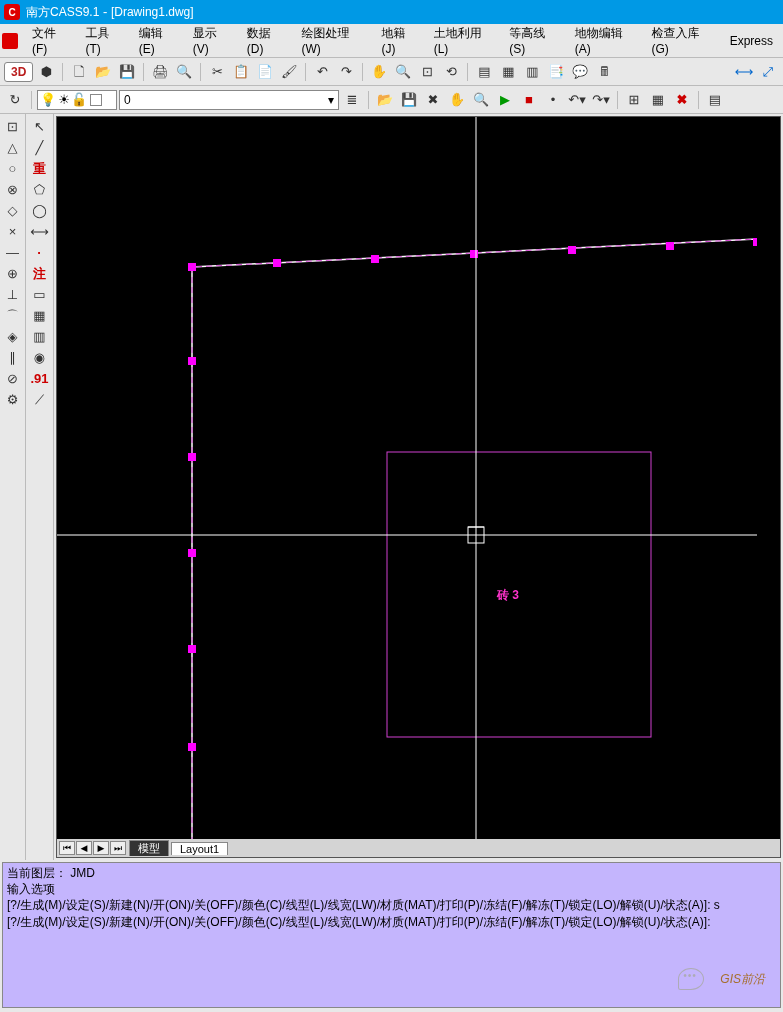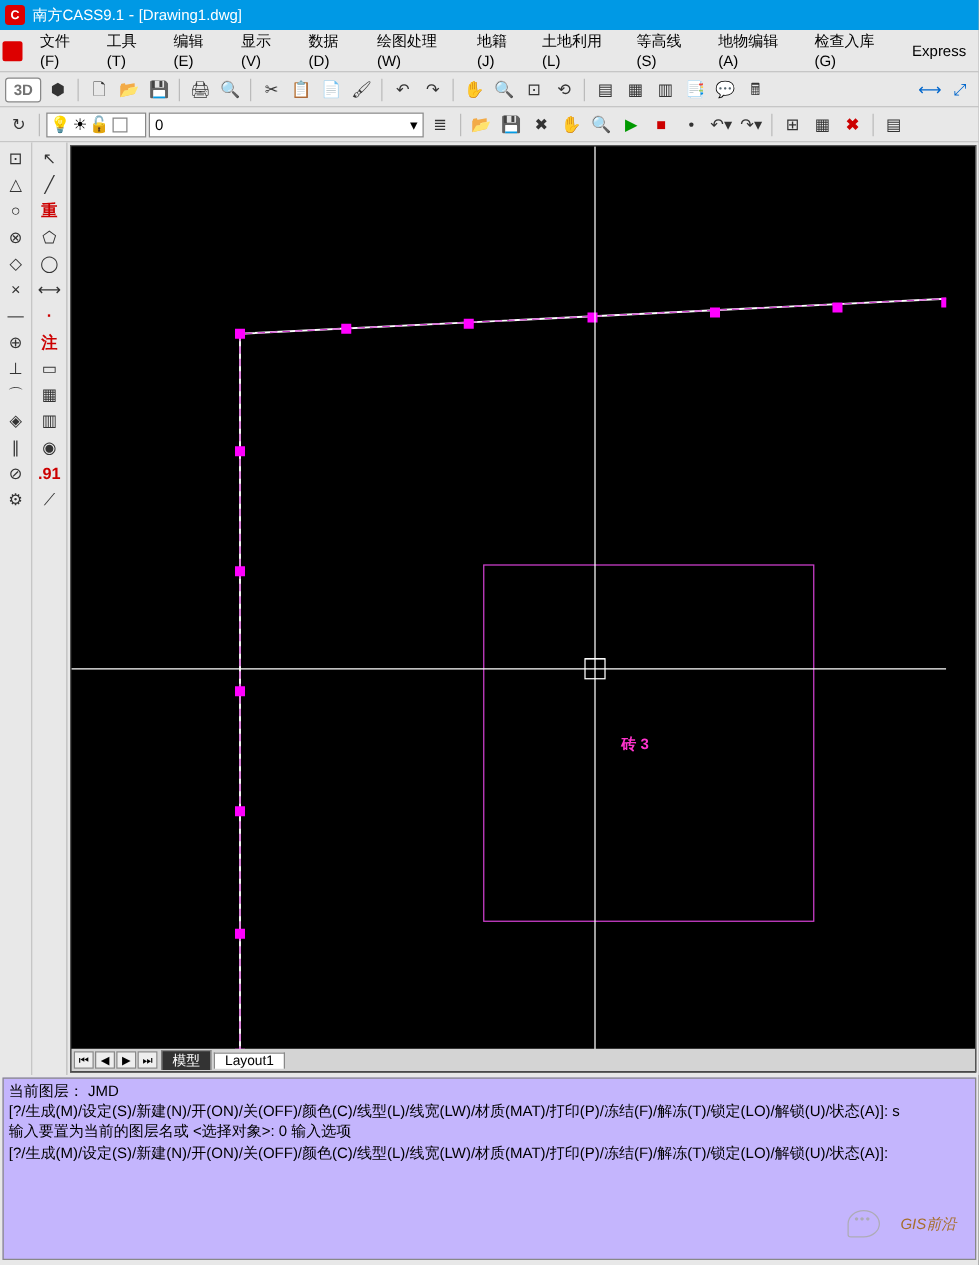--- a/index.html
+++ b/index.html
@@ -12,21 +12,21 @@
 
 
 .menubar { background: #e8e8e8; height: 34px; display: flex; align-items: center; padding: 0 2px; border-bottom: 1px solid #bbb; }
 .menubar .appicon2 { width: 16px; height: 16px; background: #d00; border-radius: 2px; margin-right: 6px; }
 .menubar span { padding: 2px 8px; cursor: default; font-size: 12px; }
 
 
 .toolbar { background: #e8e8e8; border-bottom: 1px solid #bbb; display: flex; align-items: center; padding: 2px 4px; height: 28px; gap: 2px; }
 .tbtn { width: 22px; height: 22px; border: 1px solid transparent; display: inline-flex; align-items: center; justify-content: center; border-radius: 2px; cursor: default; color: #333; }
 .tsep { width: 1px; height: 18px; background: #bbb; margin: 0 3px; }
-.btn3d { background: #fff; border: 1px solid #888; border-radius: 3px; padding: 2px 6px; font-weight: bold; color: #737373; }
+.btn3d { background: #fff; border: 1px solid #888; border-radius: 3px; padding: 2px 6px; font-weight: bold; color: #b91c1c; }
 .layer-swatch { width: 80px; height: 20px; border: 1px solid #888; background: #fff; display: inline-flex; align-items: center; gap: 2px; padding: 0 2px; }
 .layer-swatch .sw { width: 12px; height: 12px; }
 .layer-combo { width: 220px; height: 20px; border: 1px solid #888; background: #fff; display: inline-flex; align-items: center; padding: 0 4px; justify-content: space-between; }
 
 
 .main { display: flex; height: 746px; background: #e8e8e8; }
 .vtool { width: 26px; background: #e8e8e8; border-right: 1px solid #bbb; display: flex; flex-direction: column; align-items: center; padding-top: 2px; gap: 1px; }
 .vtool .tbtn { width: 22px; height: 20px; font-size: 11px; }
 .canvas-wrap { flex: 1; position: relative; background: #000; overflow: hidden; margin: 2px; border: 1px solid #555; }
 .canvas-wrap svg { position: absolute; top: 0; left: 0; }
@@ -357,21 +357,21 @@
       <span class="navbtn">⏭</span>
       <span class="tab active">模型</span>
       <span class="tab">Layout1</span>
     </div>
   </div>
 
 </div>
 
 <div class="cmdwin">
   <div class="line">当前图层：  JMD</div>
+  <div class="line">输入选项</div>
   <div class="line">[?/生成(M)/设定(S)/新建(N)/开(ON)/关(OFF)/颜色(C)/线型(L)/线宽(LW)/材质(MAT)/打印(P)/冻结(F)/解冻(T)/锁定(LO)/解锁(U)/状态(A)]: s</div>
-  <div class="line">输入要置为当前的图层名或 &lt;选择对象&gt;: 0 输入选项</div>
   <div class="line">[?/生成(M)/设定(S)/新建(N)/开(ON)/关(OFF)/颜色(C)/线型(L)/线宽(LW)/材质(MAT)/打印(P)/冻结(F)/解冻(T)/锁定(LO)/解锁(U)/状态(A)]:</div>
 </div>
 
 <div class="watermark">
   <span class="bubble"></span>
   <span>GIS前沿</span>
 </div>
 
 </body></html>

